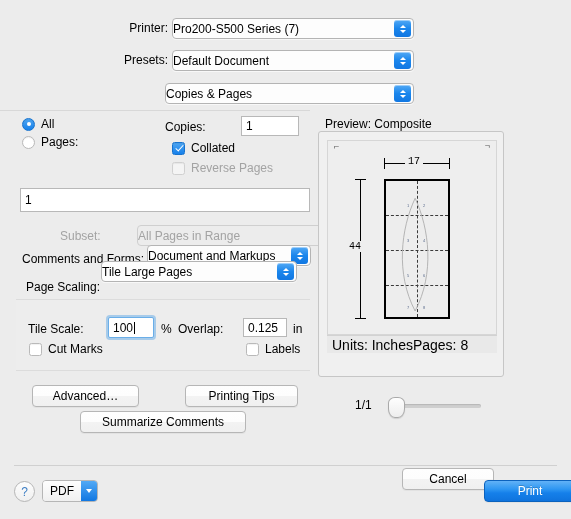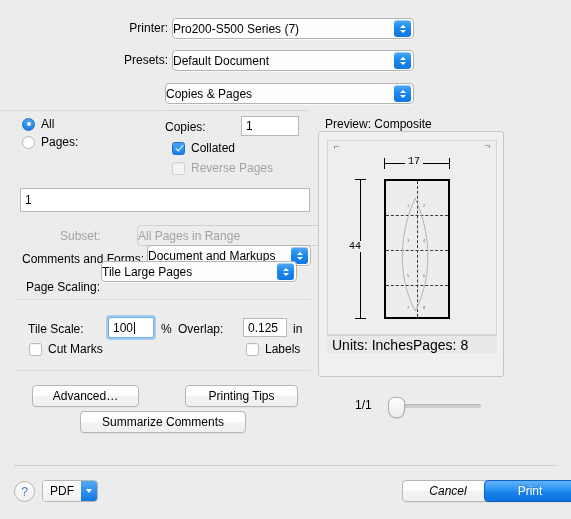--- a/index.html
+++ b/index.html
@@ -408,20 +408,20 @@
     <span>?</span>
   </div>
 
   <div class="pdf-btn" style="left:42px;top:480px;width:56px;">
     <span class="pdf-label">PDF</span>
     <span class="pdf-arrow">
         <span class="chev"></span>
       </span>
   </div>
 
-  <div class="btn" style="position:absolute;left:402px;top:480px;width:92px;font-style:italic;">
+  <div class="btn" style="position:absolute;left:402px;top:468px;width:92px;">
     <span>Cancel</span>
   </div>
   <div class="btn primary" style="position:absolute;left:484px;top:480px;width:92px;">
     <span>Print</span>
   </div>
 
 </div>
 
 </body></html>

